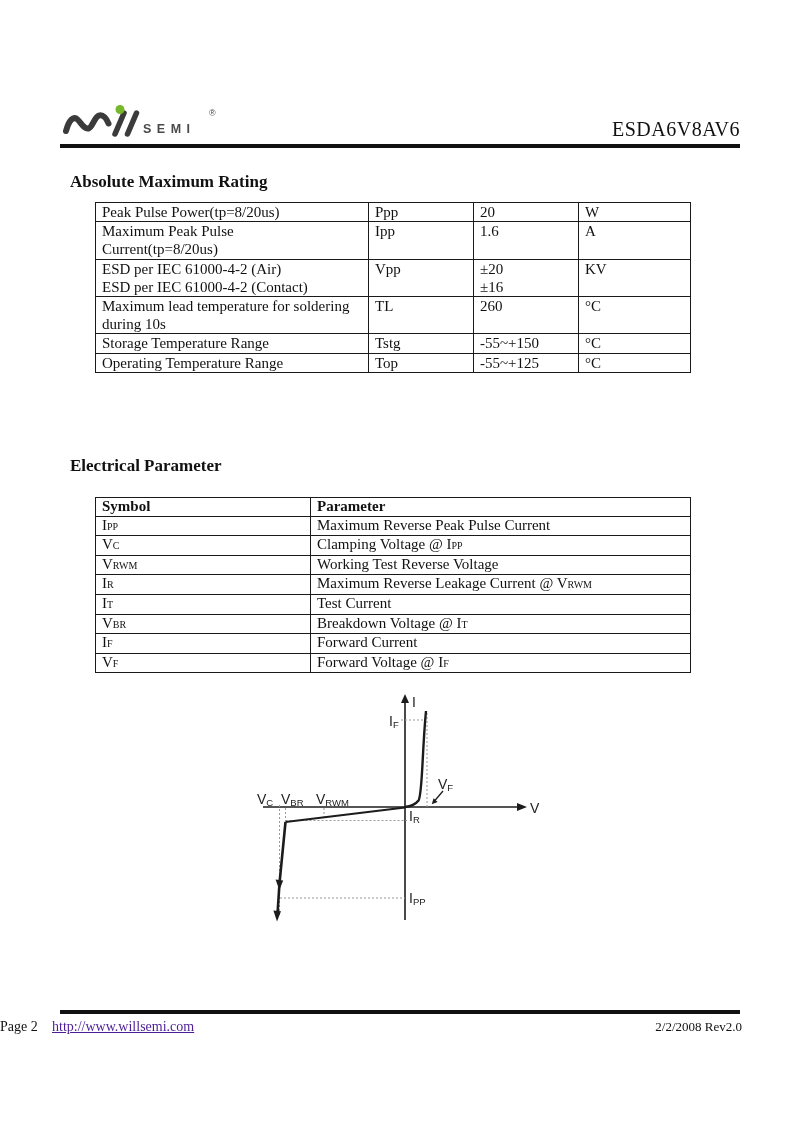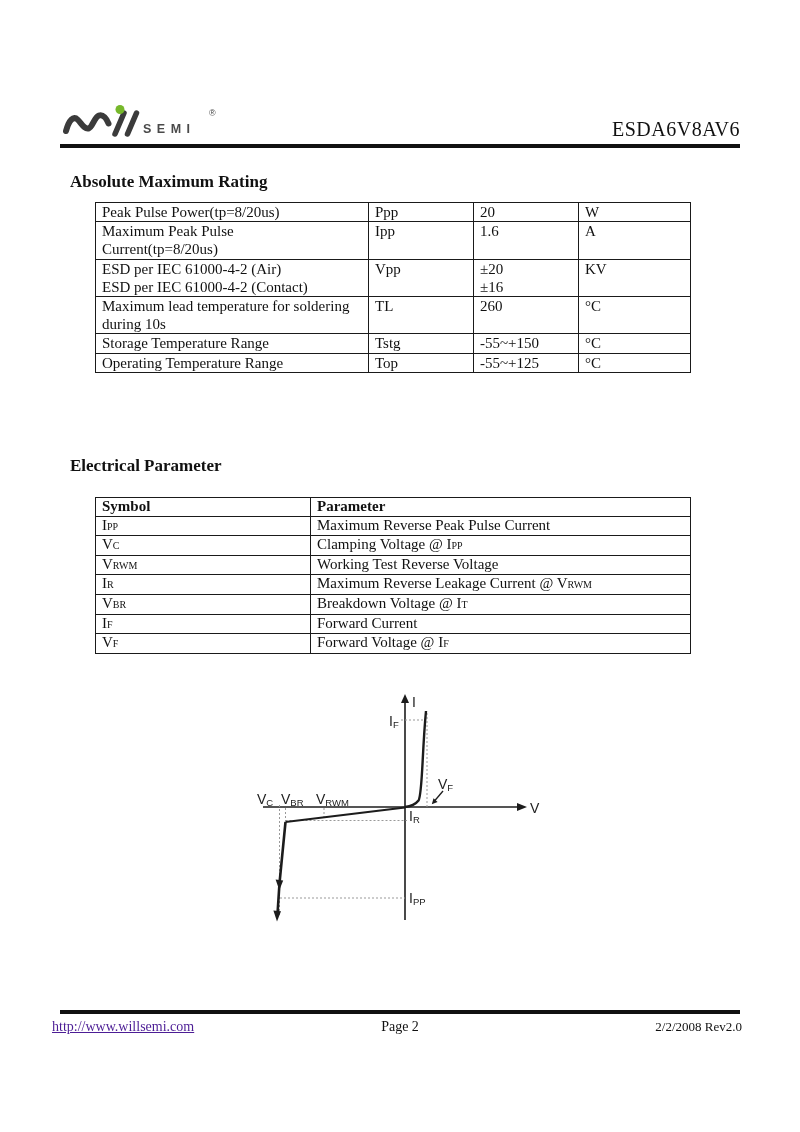--- a/index.html
+++ b/index.html
@@ -34,21 +34,21 @@
   .figure text { font-family:"Liberation Sans", sans-serif; font-size:14px; fill:#222; }
   .figure .svgsub { font-size:9.5px; }
   .solid { stroke:#1c1c1c; fill:none; }
   .dot { stroke:#999; stroke-width:1; stroke-dasharray:2,2; fill:none; }
   .ah { fill:#1c1c1c; stroke:none; }
   
   .logo text { font-family:"Liberation Sans", sans-serif; }
   
   .footer-rule { position:absolute; left:60px; top:1010px; width:680px; height:4px; background:#111; }
   .footer-link { position:absolute; left:52px; top:1019px; font-size:14px; text-decoration:underline; color:#4c1d95; }
-  .footer-page { position:absolute; left:0; top:1019px; width:100%; text-align:center; font-size:14px; }
+  .footer-page { position:absolute; left:0; top:1019px; width:100%; text-align:left; font-size:14px; }
   .footer-rev { position:absolute; right:58px; top:1019px; font-size:13px; }
 </style>
 </head>
 <body>
 
 <div class="page">
 
   <svg class="logo" width="170" height="42" viewBox="0 0 170 42">
     <g>
       <path d="M4,28 C7,17 11.5,12.5 15.5,16.5 C19.5,20.5 22.5,26.5 26.5,25.5 C30.5,24.5 32,14.5 37,12.5 C41,11 44.5,15.5 46.5,20.5" stroke="#3b3b3b" stroke-width="6" fill="none" stroke-linecap="round"></path>
@@ -170,20 +170,24 @@
     </tr>
     <tr>
       <td><span>V</span><span class="sub">RWM</span></td>
       <td><span>Working Test Reverse Voltage</span><span></span><span class="sub"></span></td>
     </tr>
     <tr>
       <td><span>I</span><span class="sub">R</span></td>
       <td><span>Maximum Reverse Leakage Current @ </span><span>V</span><span class="sub">RWM</span></td>
     </tr>
     <tr>
+      <td><span>I</span><span class="sub">T</span></td>
+      <td><span>Test Current</span><span></span><span class="sub"></span></td>
+    </tr>
+    <tr>
       <td><span>V</span><span class="sub">BR</span></td>
       <td><span>Breakdown Voltage @ </span><span>I</span><span class="sub">T</span></td>
     </tr>
     <tr>
       <td><span>I</span><span class="sub">F</span></td>
       <td><span>Forward Current</span><span></span><span class="sub"></span></td>
     </tr>
     <tr>
       <td><span>V</span><span class="sub">F</span></td>
       <td><span>Forward Voltage @ </span><span>I</span><span class="sub">F</span></td>

